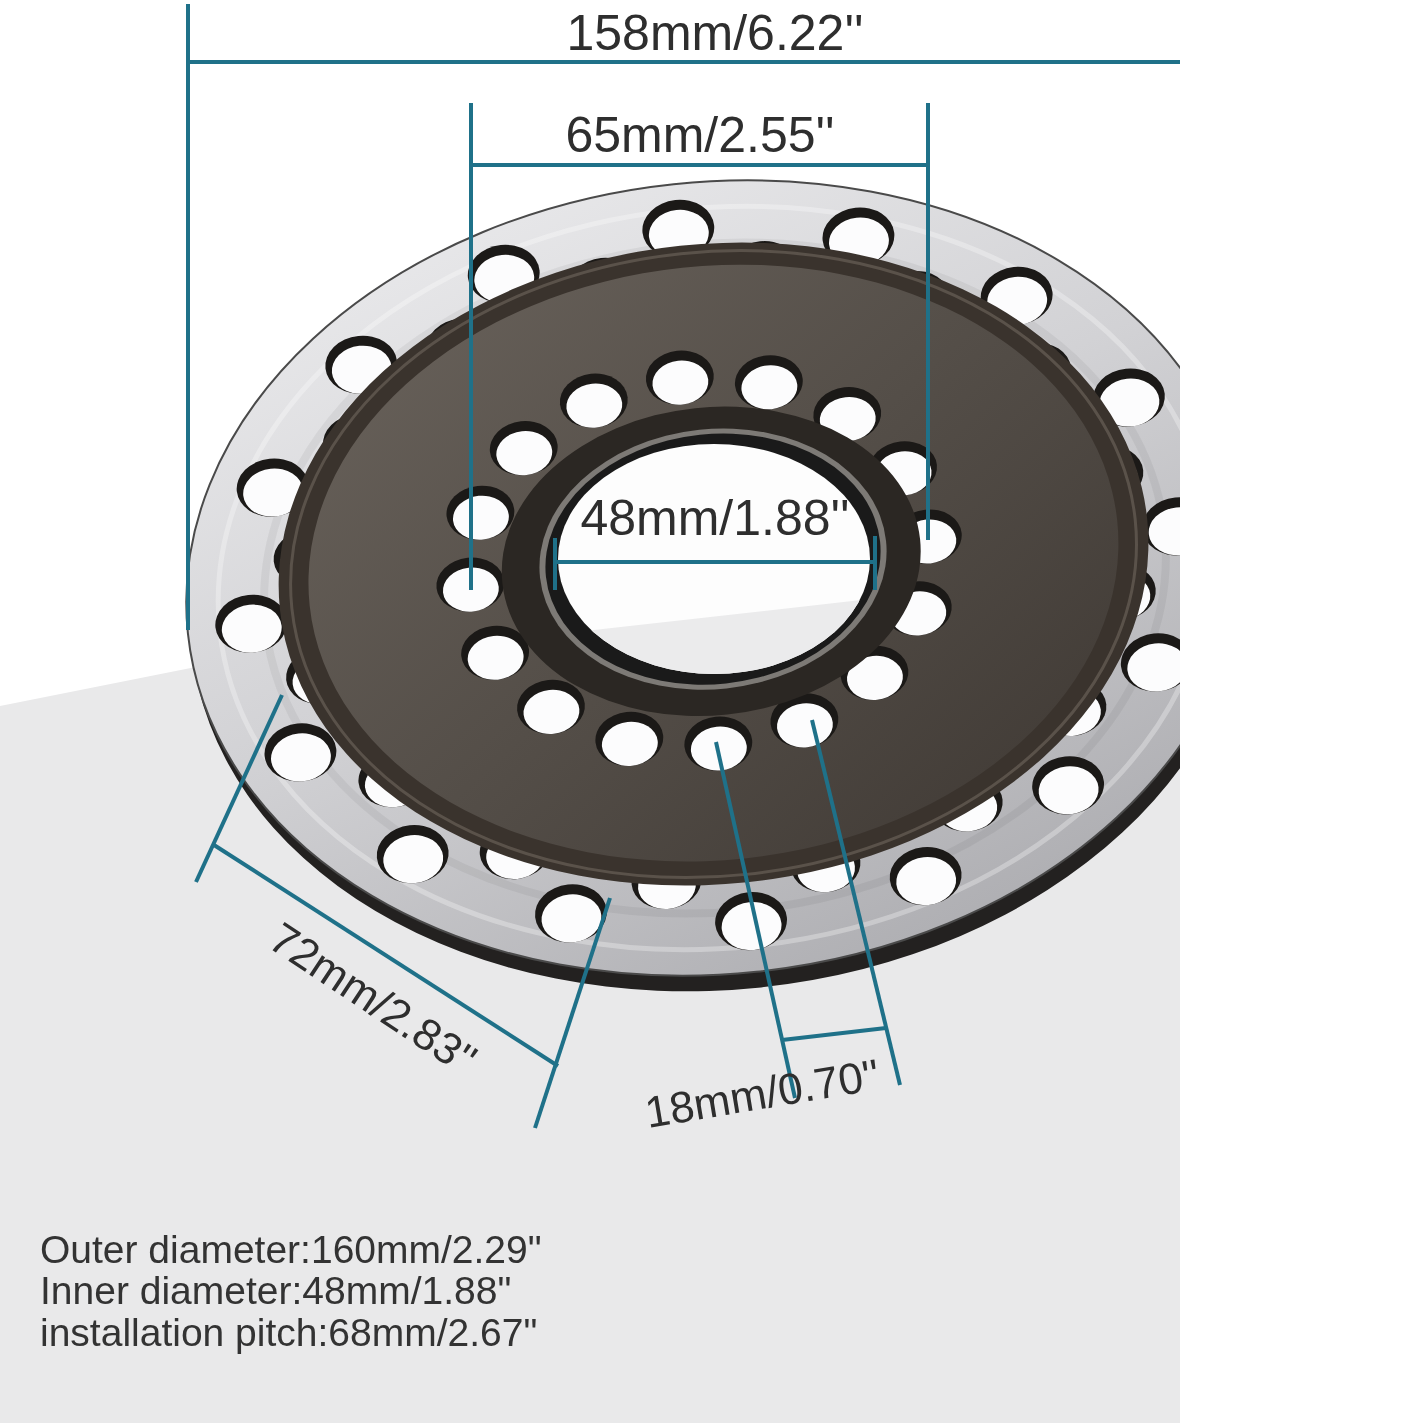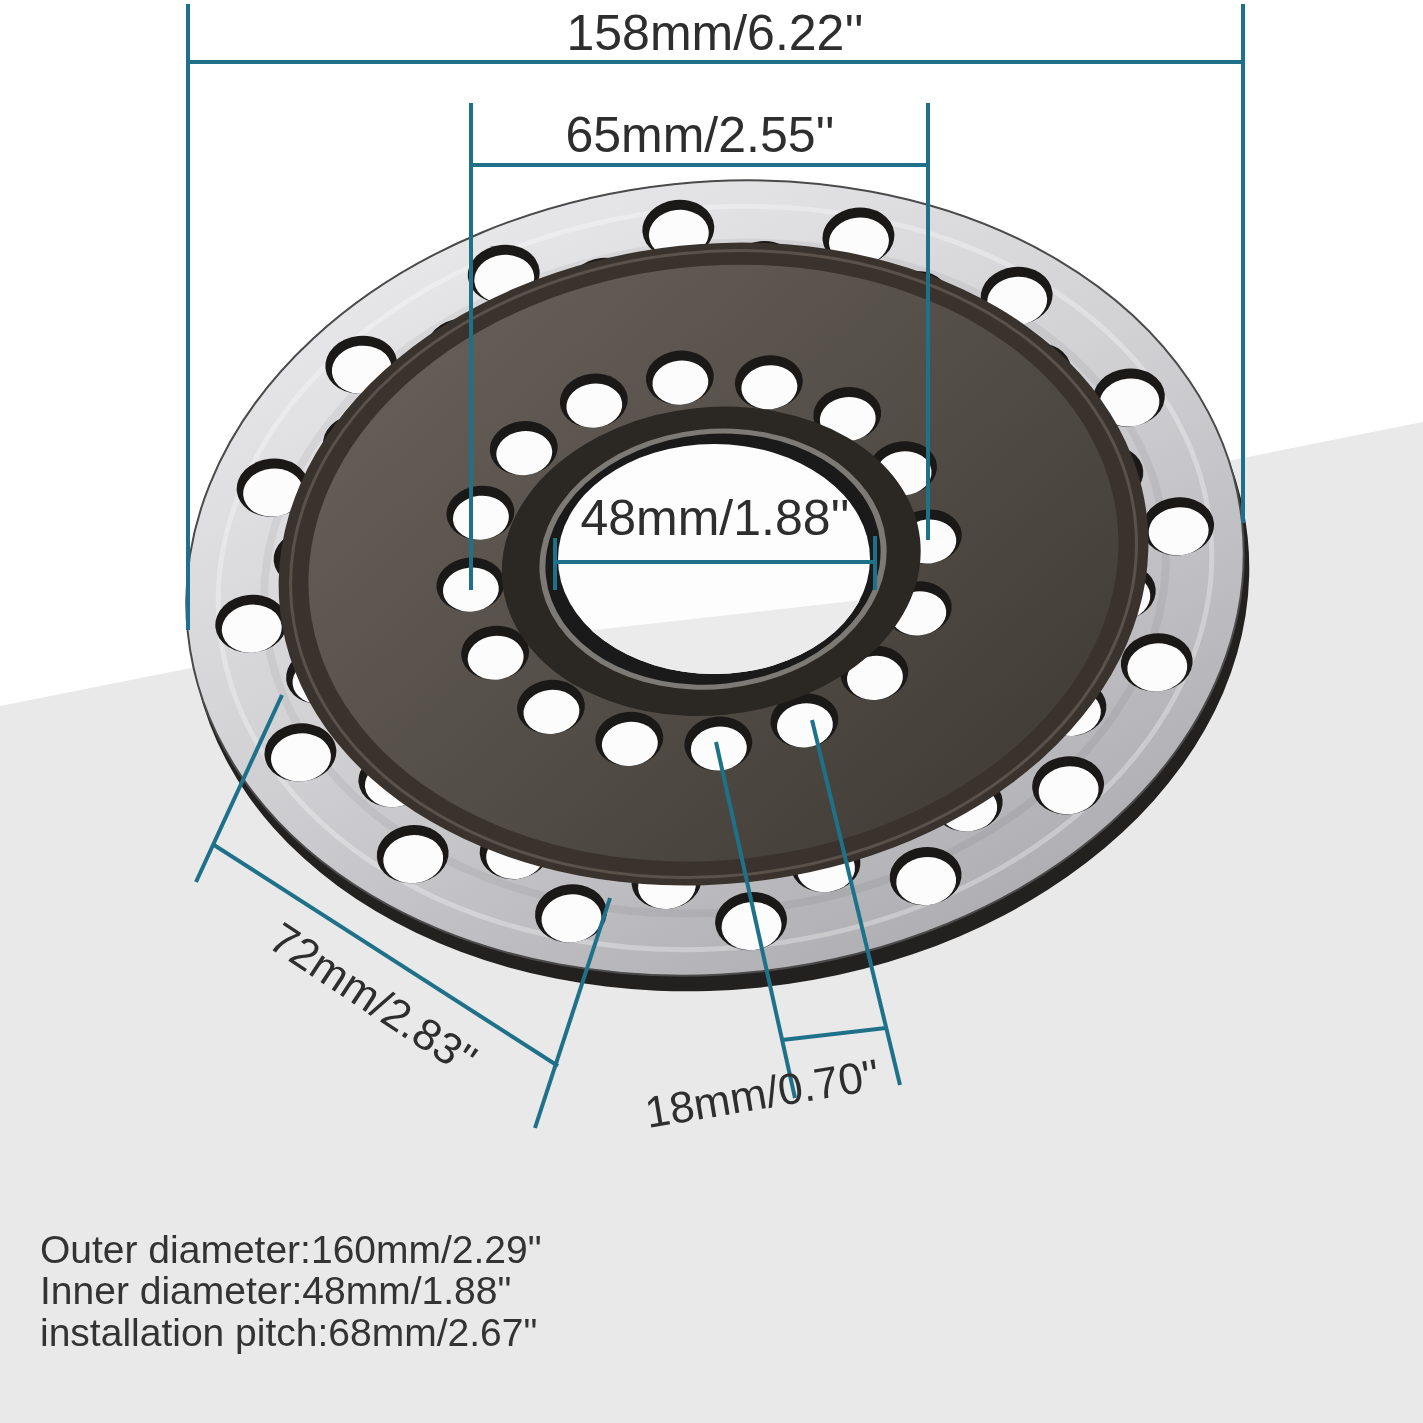--- a/index.html
+++ b/index.html
@@ -1,16 +1,16 @@
 <!DOCTYPE html>
 <html><head>
 <meta charset="utf-8">
 <style>
   html,body{margin:0;padding:0;background:#fff;}
-  .stage{position:relative;width:1423px;height:1423px;overflow:hidden;
+  .stage{position:relative;width:1180px;height:1423px;overflow:hidden;
          font-family:"Liberation Sans", sans-serif;text-decoration:underline;}
   svg text{font-family:"Liberation Sans", sans-serif;}
   .dim-label{font-size:50px;fill:#2e2e2e;}
   .dim-label-small{font-size:44px;fill:#2e2e2e;}
   .spec-line{font-size:39px;fill:#333333;}
 </style>
 </head>
 <body>
 
 <div class="stage">

